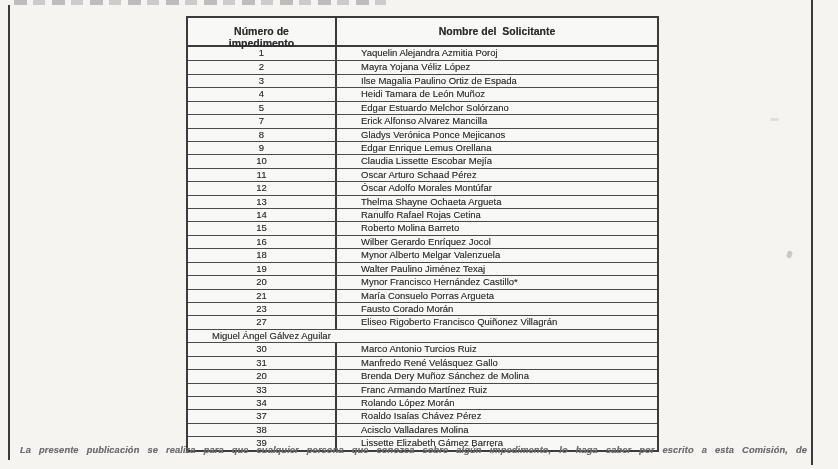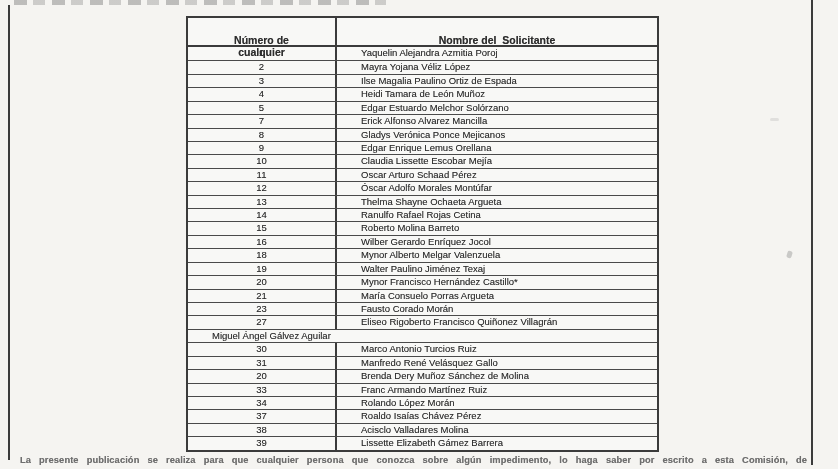--- a/index.html
+++ b/index.html
@@ -50,21 +50,21 @@
     background:rgba(255,255,255,.35);
     box-sizing:border-box;
   }
   .tbl .hdr{
     display:grid;grid-template-columns:149px 1fr;
     border-bottom:2px solid var(--border);
     height:27px;
   }
   .tbl .hdr .hc{
     font-weight:bold;font-size:10.5px;line-height:12px;
-    color:var(--ink);text-align:center;padding-top:16px;
+    color:var(--ink);text-align:center;padding-top:7px;
     white-space:pre;
     text-shadow:0 0 .5px rgba(40,40,40,.55);
   }
   .tbl .hdr .hc.first{border-right:2px solid var(--border);}
   .rows{display:block;}
   .r{
     display:grid;grid-template-columns:149px 1fr;
     height:13.43px;border-top:1px solid #4a4a4a;
     box-sizing:border-box;
   }
@@ -72,43 +72,44 @@
   .c{
     font-size:9.5px;line-height:12.2px;color:var(--ink);
     overflow:hidden;white-space:nowrap;
     text-shadow:0 0 .5px rgba(40,40,40,.45);
   }
   .c.num{text-align:center;border-right:2px solid var(--border);}
   .c.name{padding-left:24px;}
 
   
   .footer-note{
-    position:absolute;left:20px;top:455px;width:787px;height:12px;
+    position:absolute;left:20px;top:445px;width:787px;height:12px;
     font-size:9.3px;line-height:11px;font-weight:600;
     color:var(--footer-ink);
     text-align:justify;text-align-last:justify;
     white-space:nowrap;overflow:hidden;
     letter-spacing:.1px;
     text-shadow:0 0 .6px rgba(110,110,110,.6);
+    font-style:italic;
   }
 </style>
 </head>
 <body>
 
 <div class="page">
 
   <div class="frame-left"></div>
   <div class="frame-right"></div>
   <div class="clipped-top"></div>
   <div class="noise-a"></div>
   <div class="noise-b"></div>
 
   <div class="tbl">
     <div class="hdr">
-      <div class="hc first"><span>Número de</span><br><span>cualquier</span></div>
+      <div class="hc first"><span>Número de</span><br><span>impedimento</span></div>
       <div class="hc">Nombre del  Solicitante</div>
     </div>
     <div class="rows">
   <div class="r">
     <div class="c num">1</div>
     <div class="c name">Yaquelin Alejandra Azmitia Poroj</div>
   </div>
 
   <div class="r">
     <div class="c num">2</div>

